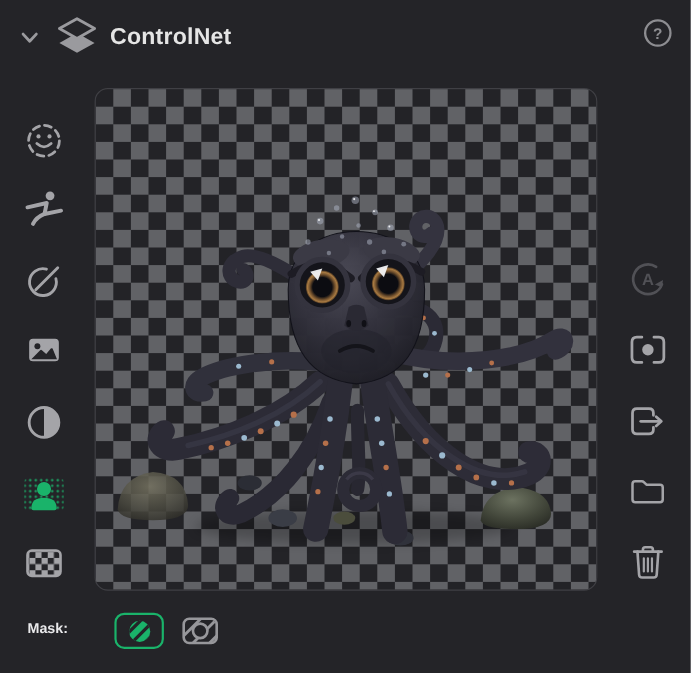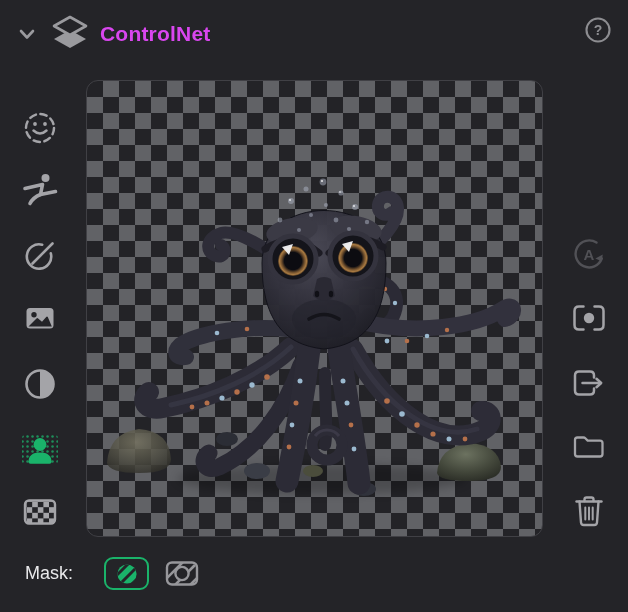--- a/index.html
+++ b/index.html
@@ -3,41 +3,41 @@
 <meta charset="utf-8">
 <style>
   html,body{margin:0;padding:0;}
   .app{
     position:relative;width:628px;height:612px;background:#242428;
     font-family:"Liberation Sans",sans-serif;overflow:hidden;
   }
   
   .hdr-chevron{position:absolute;left:14px;top:21px;width:26px;height:26px;display:flex;align-items:center;justify-content:center;background:none;border:none;padding:0;cursor:pointer;}
   .hdr-layers{position:absolute;left:48px;top:13px;width:44px;height:42px;display:flex;align-items:center;justify-content:center;}
-  .hdr-title{position:absolute;left:100px;top:22px;font-size:21px;font-weight:600;color:#d946ef;letter-spacing:.2px;}
+  .hdr-title{position:absolute;left:100px;top:22px;font-size:21px;font-weight:600;color:#e5e5e5;letter-spacing:.2px;}
   .hdr-help{position:absolute;left:583px;top:15px;width:30px;height:30px;display:flex;align-items:center;justify-content:center;background:none;border:none;padding:0;cursor:pointer;}
   
   .icon-btn{
     position:absolute;width:46px;height:46px;transform:translate(-50%,-50%);
     display:flex;align-items:center;justify-content:center;
     background:none;border:none;padding:0;cursor:pointer;color:#a4a4a8;
   }
   .icon-btn.disabled{color:#515156;cursor:default;}
   .icon-btn.selected{color:#1ab36a;}
   
   .preview{
     position:absolute;left:86px;top:80px;width:457px;height:457px;
     border-radius:12px;border:1px solid #404045;box-sizing:border-box;
     background-color:#232327;
     background-image:conic-gradient(#616266 25%,#232327 0 50%,#616266 0 75%,#232327 0);
     background-size:32px 32px;overflow:hidden;
   }
   .preview svg{position:absolute;left:0;top:0;}
   
-  .mask-label{position:absolute;left:25px;top:563px;font-size:18px;font-weight:400;color:#e9e9eb;}
+  .mask-label{position:absolute;left:25px;top:563px;font-size:13px;font-weight:700;color:#e9e9eb;}
   .mask-btn{position:absolute;display:flex;align-items:center;justify-content:center;background:none;padding:0;cursor:pointer;box-sizing:border-box;}
   .mask-btn.on{left:104px;top:557px;width:45px;height:33px;border:2.5px solid #1ab36a;border-radius:9px;}
   .mask-btn.off{left:160px;top:558px;width:44px;height:31px;border:none;color:#97979b;}
 </style>
 </head>
 <body>
 
 <div class="app">
 
   <button class="hdr-chevron">

